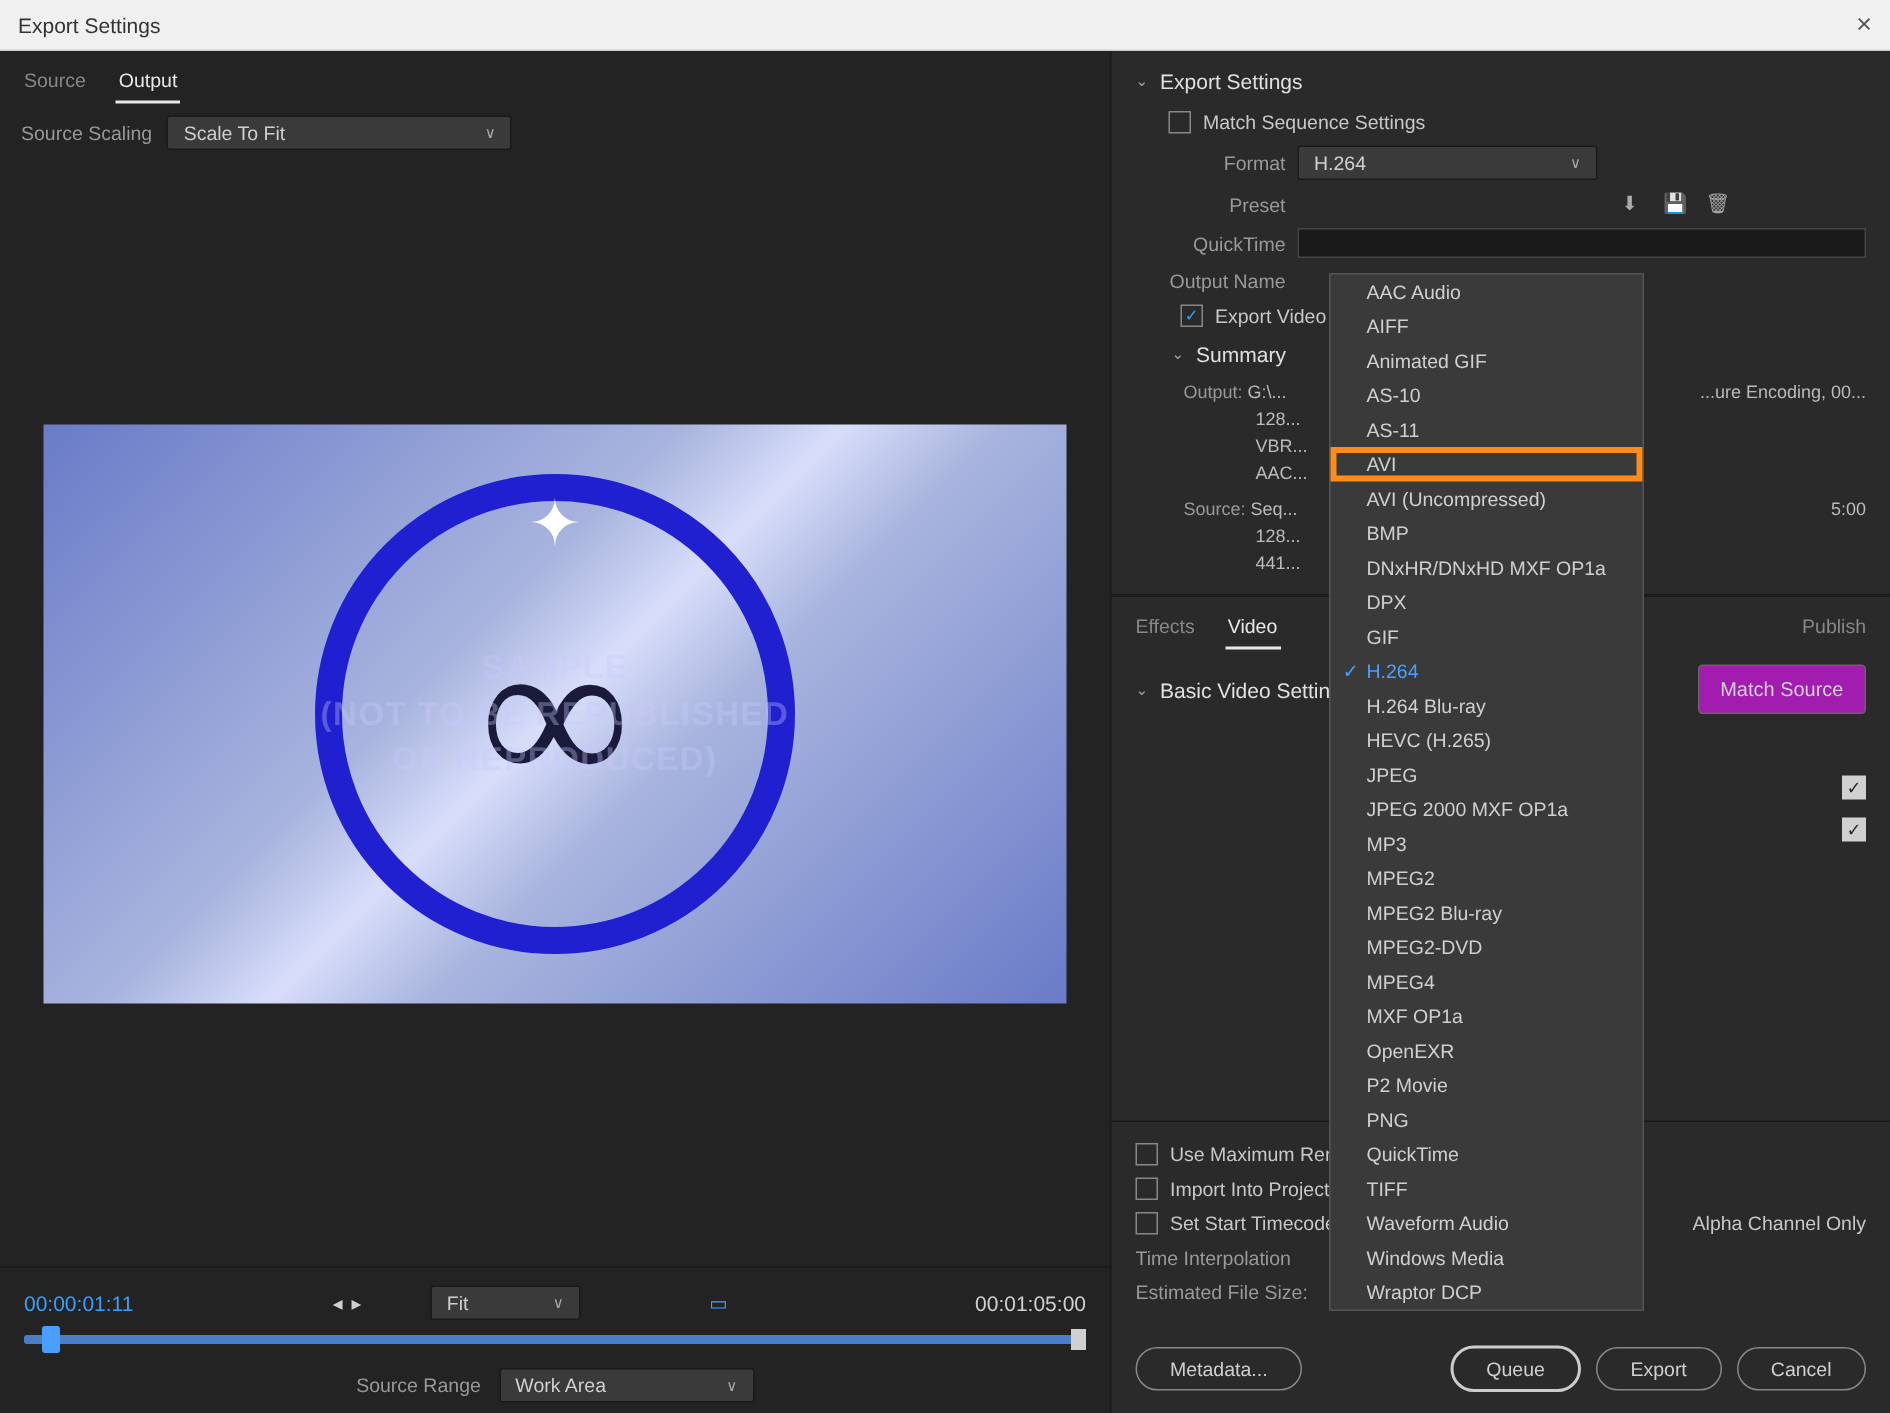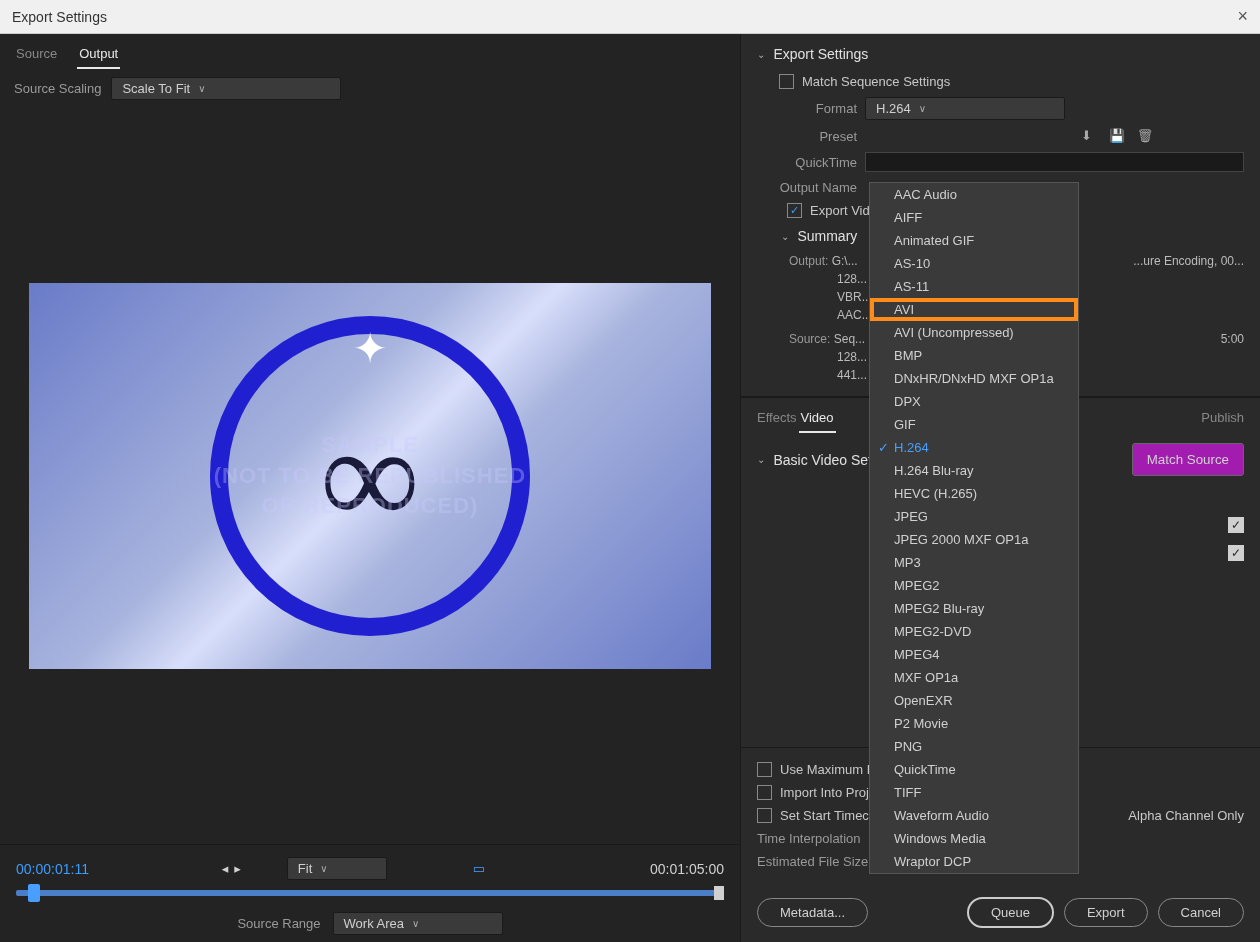--- a/index.html
+++ b/index.html
@@ -65,21 +65,21 @@
 }
 .label { color: #999; font-size: 13px; }
 .dropdown {
   background: #3a3a3a;
   color: #d0d0d0;
   border: 1px solid #1a1a1a;
   padding: 3px 10px;
   border-radius: 2px;
   display: flex;
   align-items: center;
-  justify-content: flex-start;
+  justify-content: space-between;
   cursor: pointer;
   min-width: 100px;
 }
 .chev { font-size: 10px; color: #aaa; margin-left: 8px; }
 .preview-area {
   flex: 1;
   display: flex;
   align-items: center;
   justify-content: center;
   padding: 20px;
@@ -211,21 +211,21 @@
 }
 .form-label { width: 100px; text-align: right; color: #999; font-size: 13px; }
 .preset-icons { display: flex; gap: 10px; margin-left: 8px; }
 .preset-icon { width: 18px; height: 16px; color: #aaa; cursor: pointer; }
 .summary-text { font-size: 12px; color: #bbb; padding-left: 32px; line-height: 1.5; }
 .summary-sublabel { color: #999; }
 
 .format-dropdown-list {
   position: absolute;
   top: 148px;
-  left: 128px;
+  left: 145px;
   width: 210px;
   background: #3a3a3a;
   border: 1px solid #555;
   z-index: 100;
   max-height: 760px;
 }
 .format-option {
   padding: 4px 24px;
   color: #d0d0d0;
   font-size: 13px;
@@ -239,20 +239,21 @@
   left: 8px;
 }
 .format-option.highlighted {
   outline: 4px solid #ff8c1a;
   outline-offset: -4px;
   background: #3a3a3a;
 }
 .right-tabs-row {
   display: flex;
   padding: 8px 14px 0;
+  gap: 18px;
   border-top: 1px solid #1a1a1a;
 }
 .settings-body { padding: 10px 16px; flex: 1; }
 .match-source-btn {
   background: #a21caf;
   border: 1px solid #666;
   color: #d0d0d0;
   padding: 8px 14px;
   border-radius: 3px;
   cursor: pointer;

